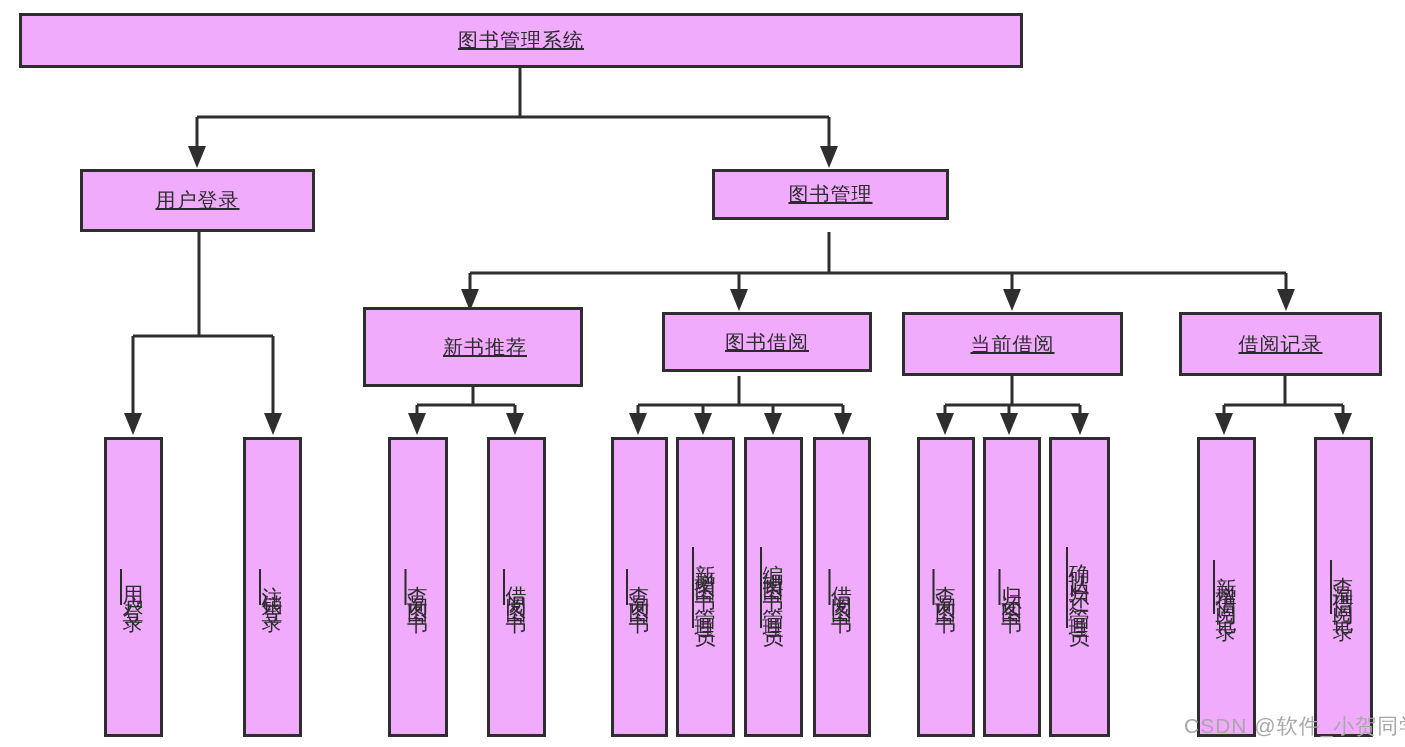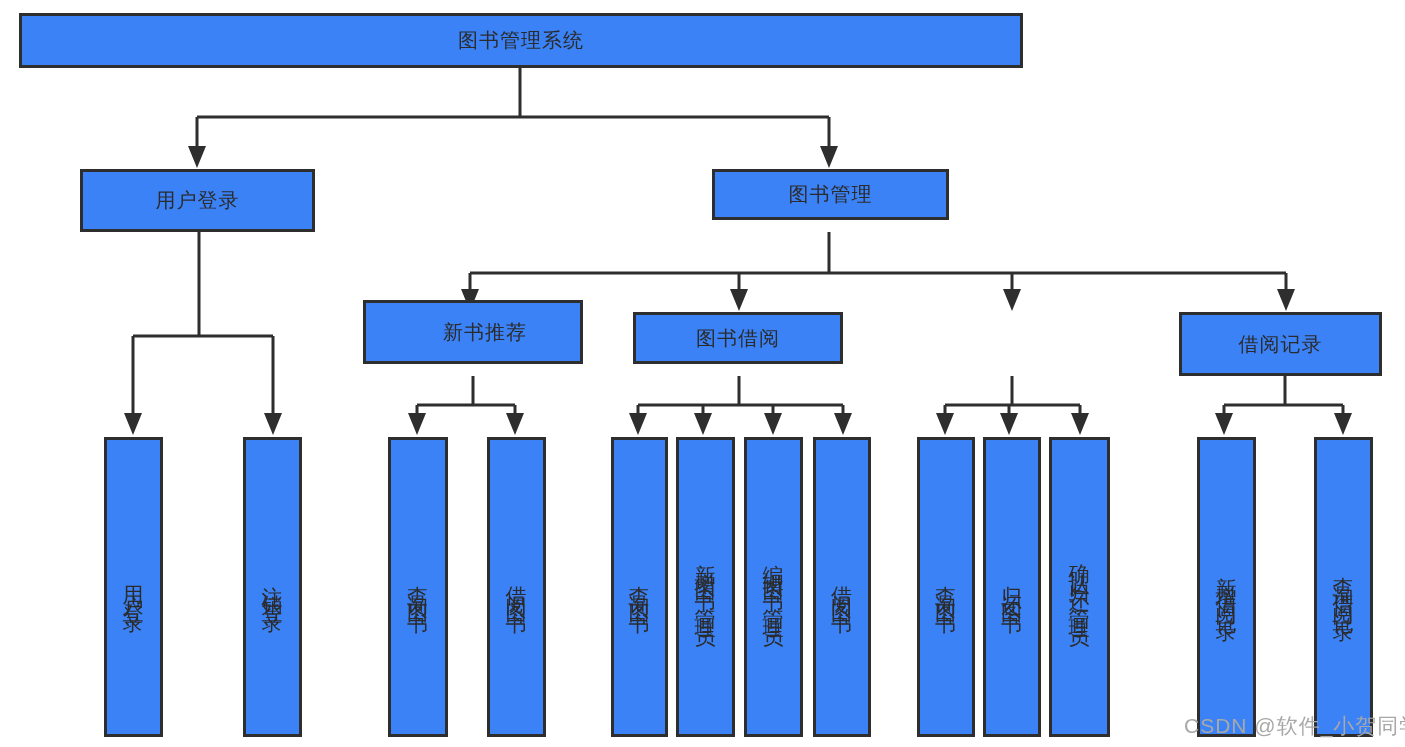--- a/index.html
+++ b/index.html
@@ -16,44 +16,45 @@
     overflow: hidden;
   }
   svg.connectors {
     position: absolute;
     left: 0; top: 0;
     width: 1405px; height: 747px;
   }
   .box {
     position: absolute;
     box-sizing: border-box;
-    background: #3b82f6;
+    background: #f0abfc;
     border: 3px solid #2e2e2e;
     display: flex;
     align-items: center;
     justify-content: center;
     color: #2b2b2b;
+    text-decoration: underline;
   }
   .h-box {
     font-size: 20px;
     letter-spacing: 1px;
     white-space: nowrap;
   }
   .v-box {
     writing-mode: vertical-rl;
     font-size: 21px;
     letter-spacing: 9px;
     line-height: 1;
   }
   
   .n-root            { left: 19px;   top: 13px;  width: 1004px; height: 55px; }
   .n-user-login      { left: 80px;   top: 169px; width: 235px;  height: 63px; }
   .n-book-mgmt       { left: 712px;  top: 169px; width: 237px;  height: 51px; }
-  .n-new-book-rec    { left: 363px;  top: 300px; width: 220px;  height: 64px; padding-left: 24px; }
-  .n-book-borrow     { left: 633px;  top: 312px; width: 210px;  height: 52px; text-align: center; }
+  .n-new-book-rec    { left: 363px;  top: 307px; width: 220px;  height: 80px; padding-left: 24px; }
+  .n-book-borrow     { left: 662px;  top: 312px; width: 210px;  height: 60px; text-align: center; }
   .n-current-borrow  { left: 902px;  top: 312px; width: 221px;  height: 64px; }
   .n-borrow-records  { left: 1179px; top: 312px; width: 203px;  height: 64px; }
   .leaf              { top: 437px; height: 300px; }
   .l-user-login      { left: 104px;  width: 59px; }
   .l-logout          { left: 243px;  width: 59px; }
   .l-rec-query       { left: 388px;  width: 60px; }
   .l-rec-borrow      { left: 487px;  width: 59px; }
   .l-bb-query        { left: 611px;  width: 57px; }
   .l-bb-add          { left: 676px;  width: 59px; }
   .l-bb-edit         { left: 744px;  width: 59px; }
@@ -126,20 +127,21 @@
     </g>
   </svg>
 
   <div class="box h-box n-root">图书管理系统</div>
 
   <div class="box h-box n-user-login">用户登录</div>
   <div class="box h-box n-book-mgmt">图书管理</div>
 
   <div class="box h-box n-new-book-rec">新书推荐</div>
   <div class="box h-box n-book-borrow">图书借阅</div>
+  <div class="box h-box n-current-borrow">当前借阅</div>
   <div class="box h-box n-borrow-records">借阅记录</div>
 
   <div class="box v-box leaf l-user-login">用户登录</div>
   <div class="box v-box leaf l-logout">注销登录</div>
 
   <div class="box v-box leaf l-rec-query">查询图书</div>
   <div class="box v-box leaf l-rec-borrow">借阅图书</div>
 
   <div class="box v-box leaf l-bb-query">查询图书</div>
   <div class="box v-box leaf l-bb-add">新增图书（管理员）</div>

